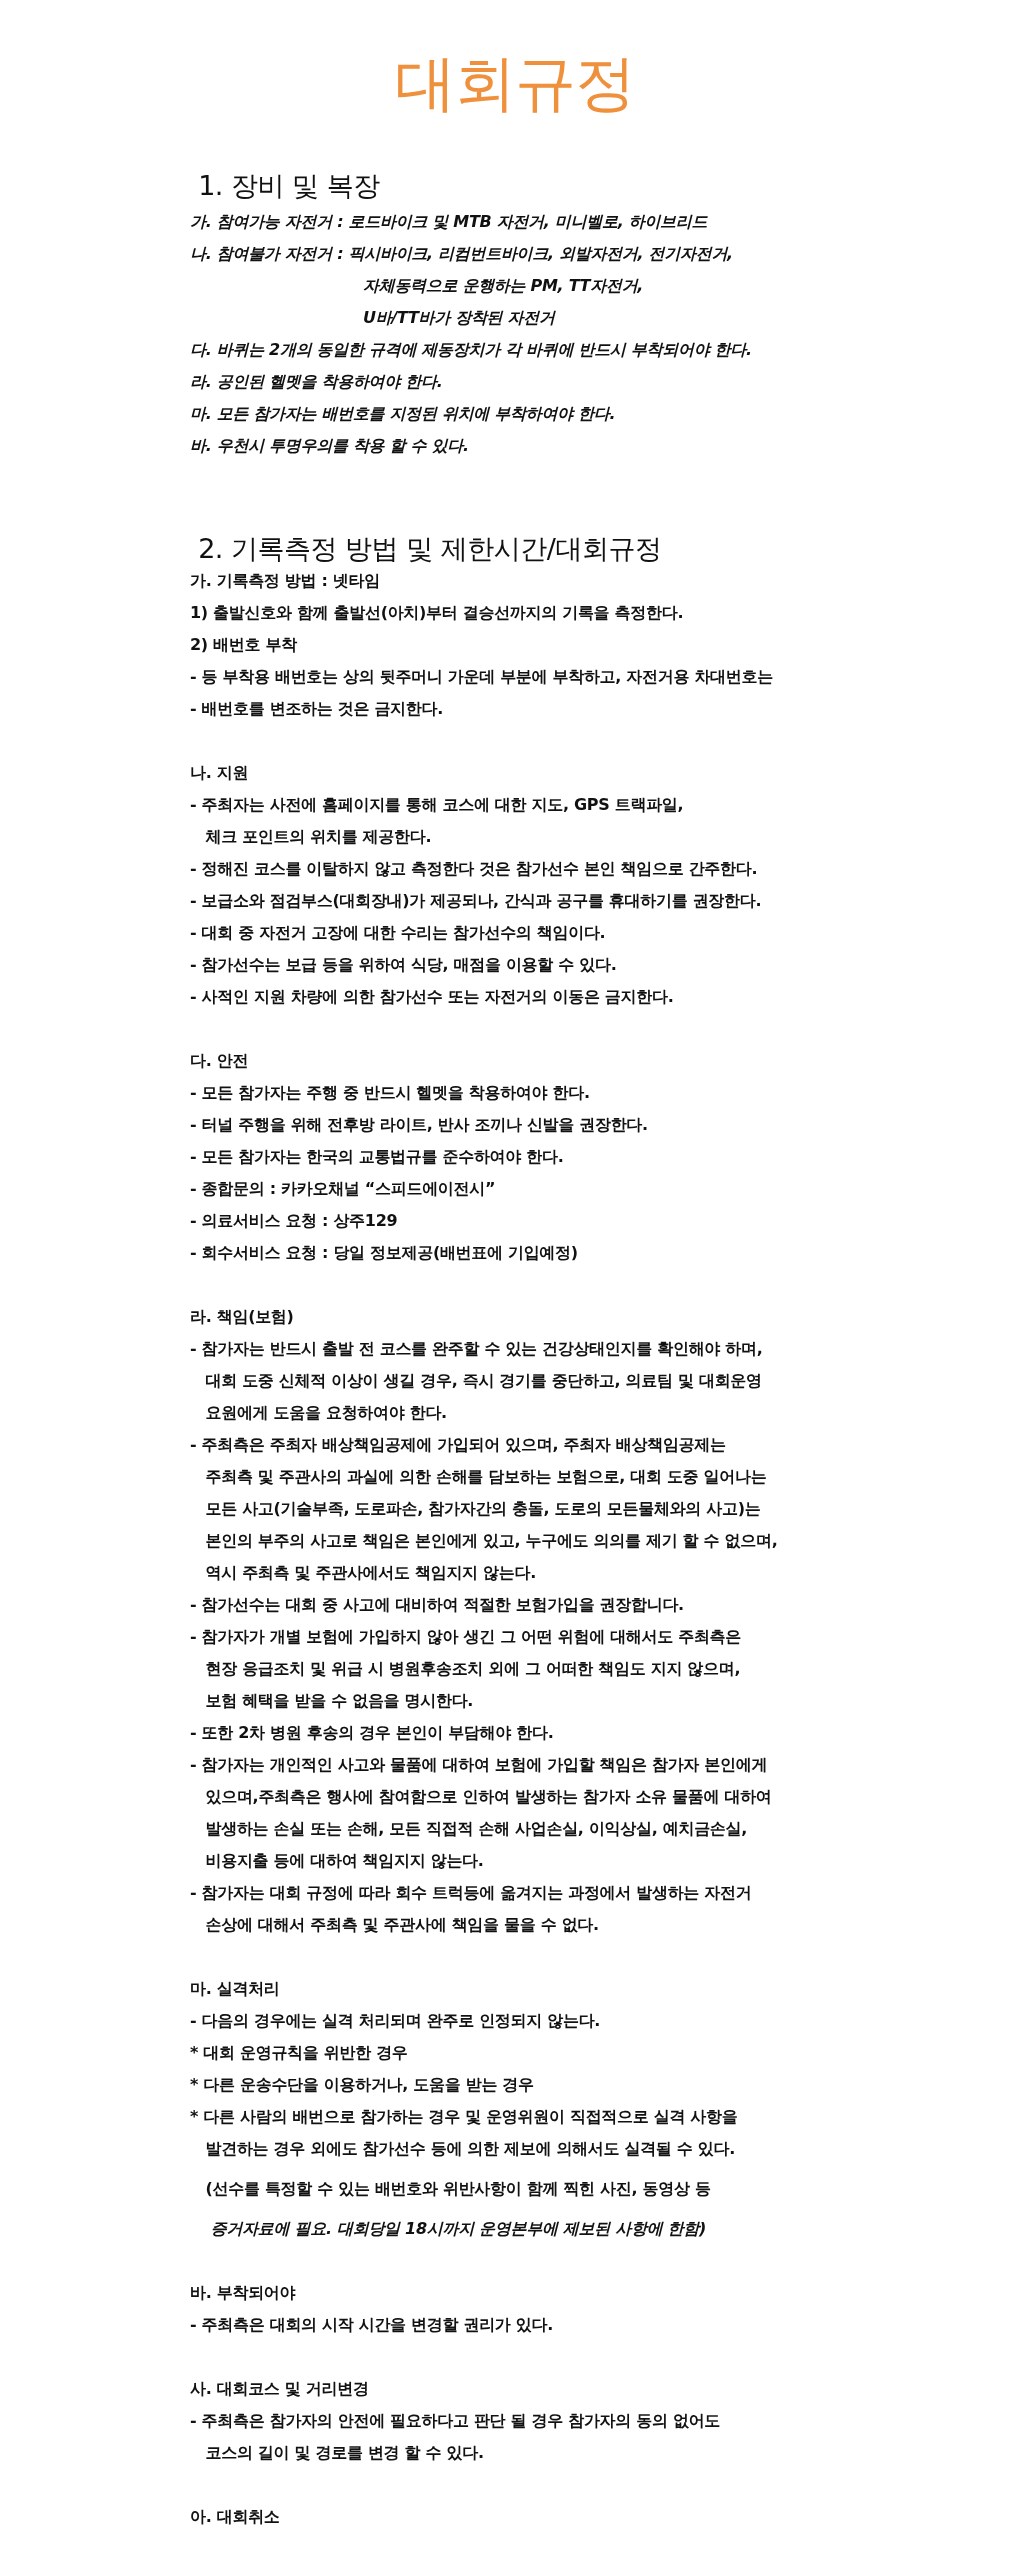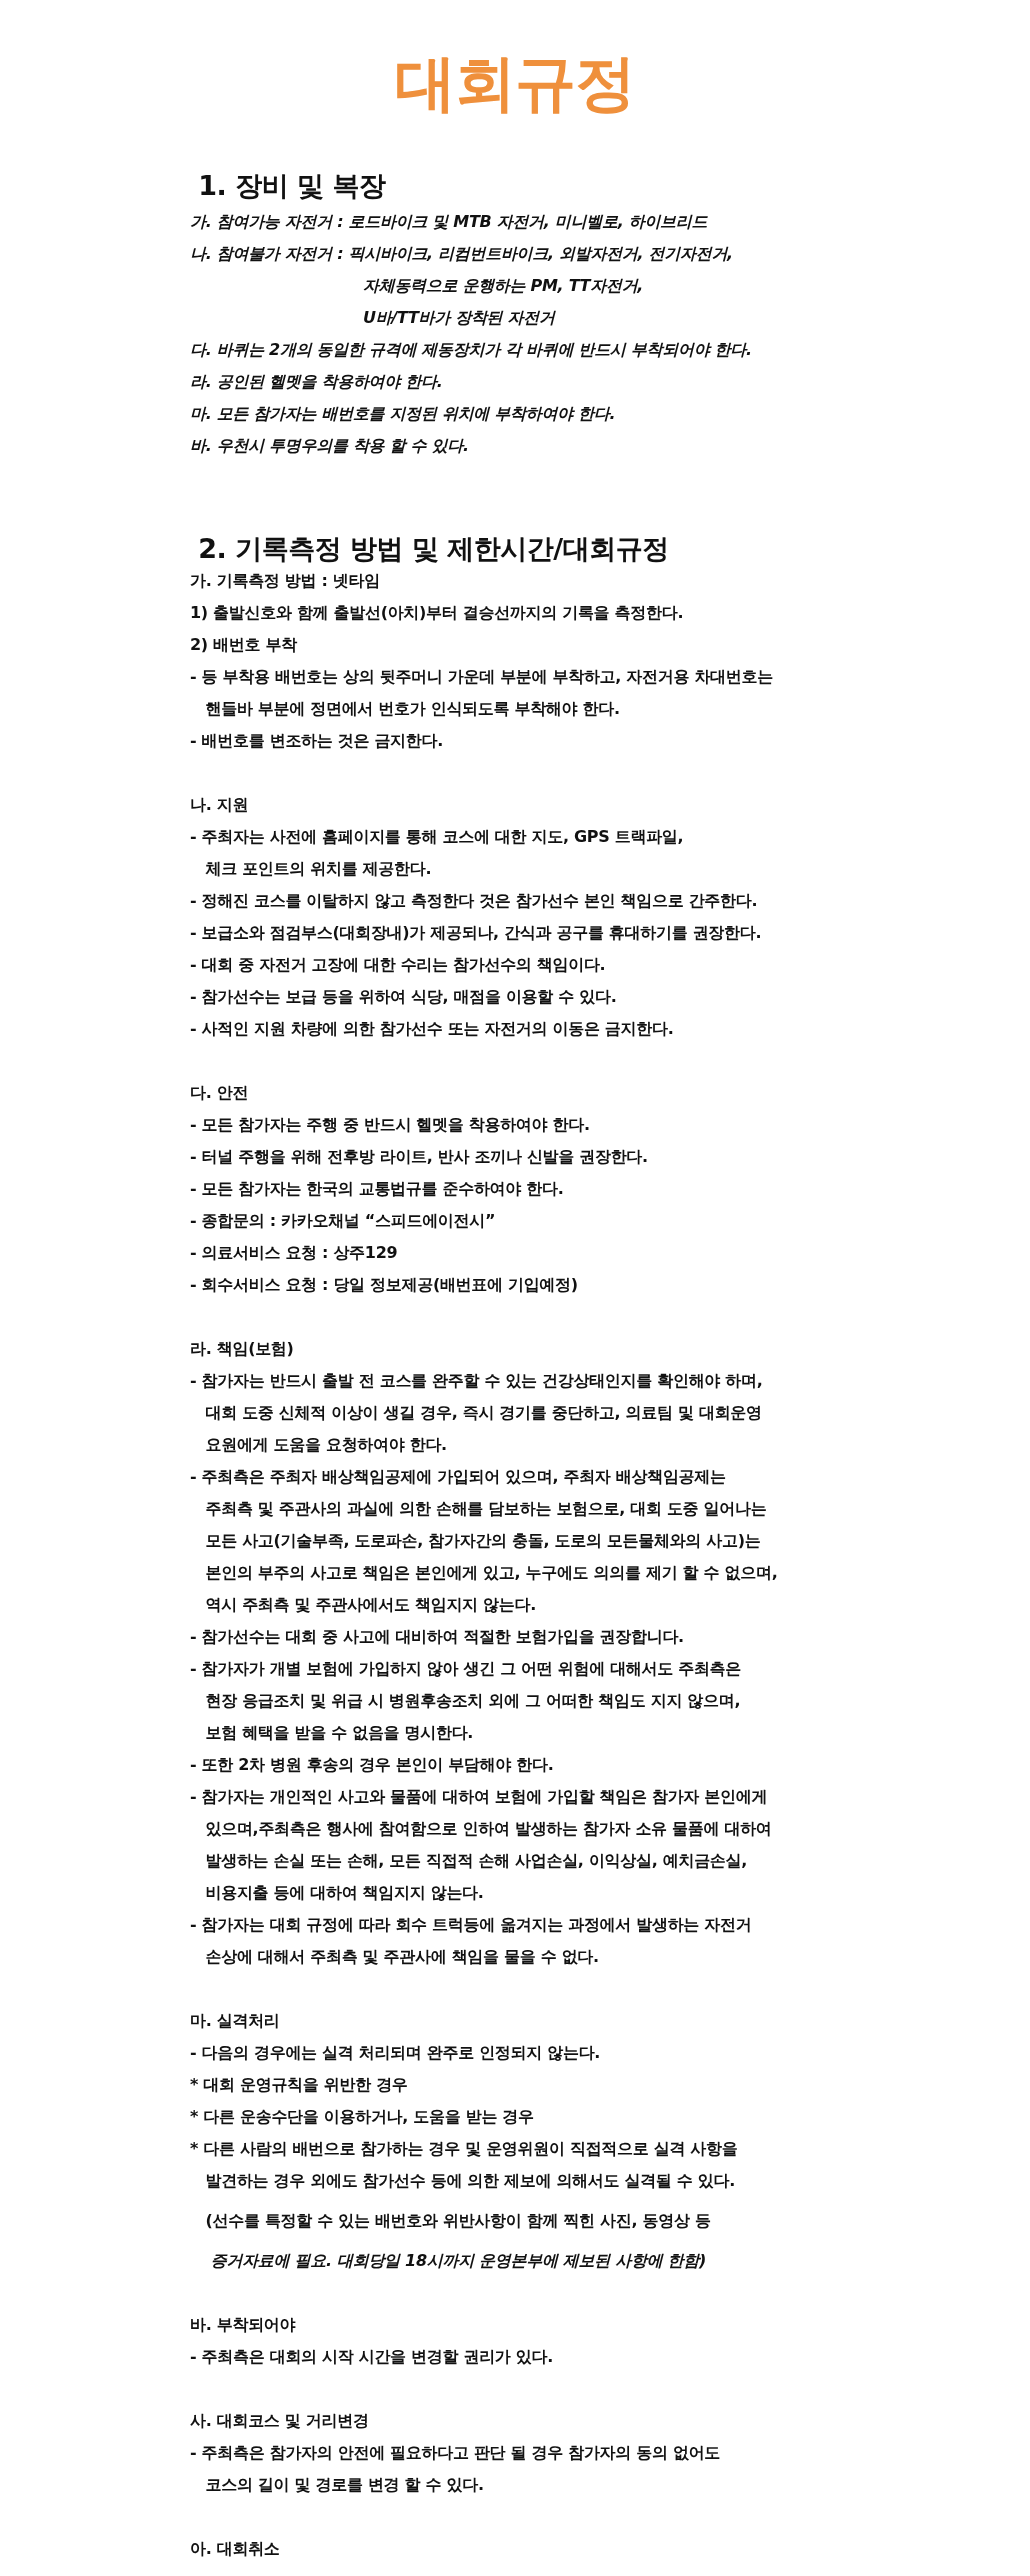--- a/index.html
+++ b/index.html
@@ -1,21 +1,21 @@
 <!DOCTYPE html>
 <html style="font-size:8.2px"><head>
 <meta charset="utf-8">
 <style>
   html, body { margin: 0; padding: 0; background: #ffffff; }
   body { width: 1030px; height: 3228px; position: relative; overflow: hidden;
          font-family: "DejaVu Sans", "Liberation Sans", sans-serif; color: #111111; }
   .title { position: absolute; left: 0; width: 1030px; top: 47px; text-align: center;
-           font-size: 61px; font-weight: bold; color: #EF903C; letter-spacing: -1px; line-height: 72px; }
+           font-size: 61px; font-weight: normal; color: #EF903C; letter-spacing: -1px; line-height: 72px; }
   .doc { position: absolute; left: 190px; top: 0; width: 721px; }
-  .h { position: absolute; left: 8.2px; font-size: 27px; font-weight: bold; line-height: 36px;
+  .h { position: absolute; left: 8.2px; font-size: 27px; font-weight: normal; line-height: 36px;
        letter-spacing: -0.5px; white-space: nowrap; }
   .block { position: absolute; left: 0; }
   .line { font-size: 16px; font-weight: bold; line-height: 32px; white-space: nowrap; letter-spacing: -0.3px; height: 32px; }
   .indent { padding-left: 15.5px; }
   .indent-wide { padding-left: 173px; }
   .indent-paren { padding-left: 15.5px; margin-top: 8px; }
   .gap { height: 32px; }
 </style>
 </head>
 <body>
@@ -36,21 +36,20 @@
     <div class="line">바. 우천시 투명우의를 착용 할 수 있다.</div>
   </div>
 
   <div class="h" style="top:531px;">2. 기록측정 방법 및 제한시간/대회규정</div>
   <div class="block" style="top:565px;">
 
     <div class="line">가. 기록측정 방법 : 넷타임</div>
     <div class="line">1) 출발신호와 함께 출발선(아치)부터 결승선까지의 기록을 측정한다.</div>
     <div class="line">2) 배번호 부착</div>
     <div class="line">- 등 부착용 배번호는 상의 뒷주머니 가운데 부분에 부착하고, 자전거용 차대번호는</div>
-    <div class="line indent">핸들바 부분에 정면에서 번호가 인식되도록 부착해야 한다.</div>
     <div class="line">- 배번호를 변조하는 것은 금지한다.</div>
     <div class="gap"></div>
 
     <div class="line">나. 지원</div>
     <div class="line">- 주최자는 사전에 홈페이지를 통해 코스에 대한 지도, GPS 트랙파일,</div>
     <div class="line indent">체크 포인트의 위치를 제공한다.</div>
     <div class="line">- 정해진 코스를 이탈하지 않고 측정한다 것은 참가선수 본인 책임으로 간주한다.</div>
     <div class="line">- 보급소와 점검부스(대회장내)가 제공되나, 간식과 공구를 휴대하기를 권장한다.</div>
     <div class="line">- 대회 중 자전거 고장에 대한 수리는 참가선수의 책임이다.</div>
     <div class="line">- 참가선수는 보급 등을 위하여 식당, 매점을 이용할 수 있다.</div>

